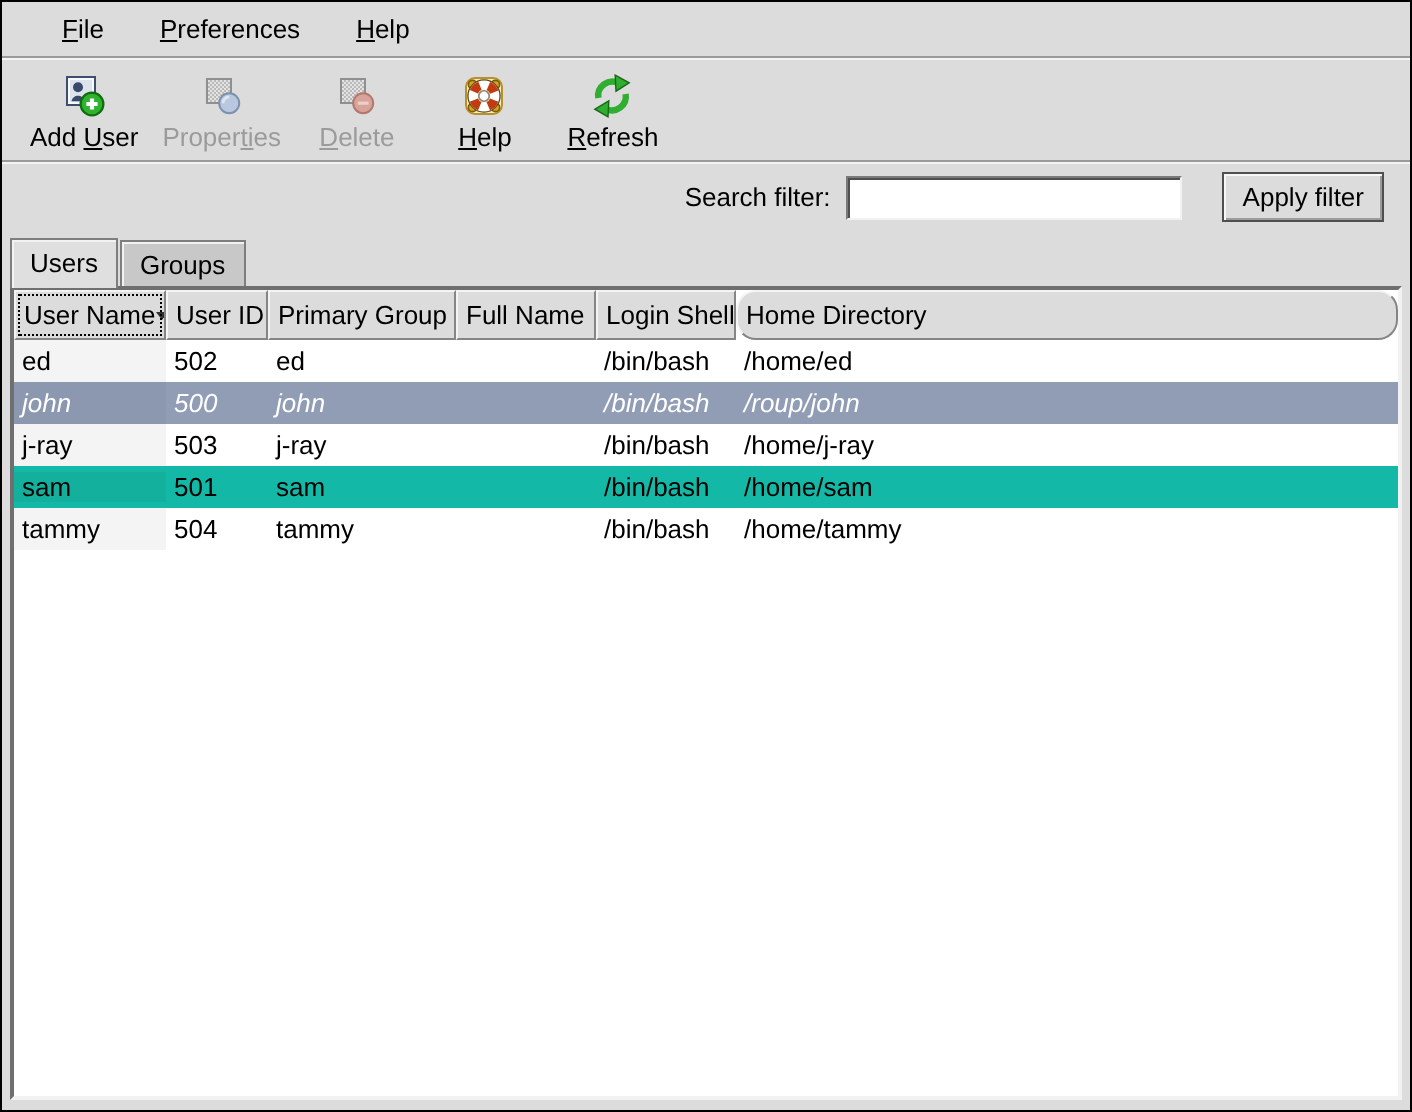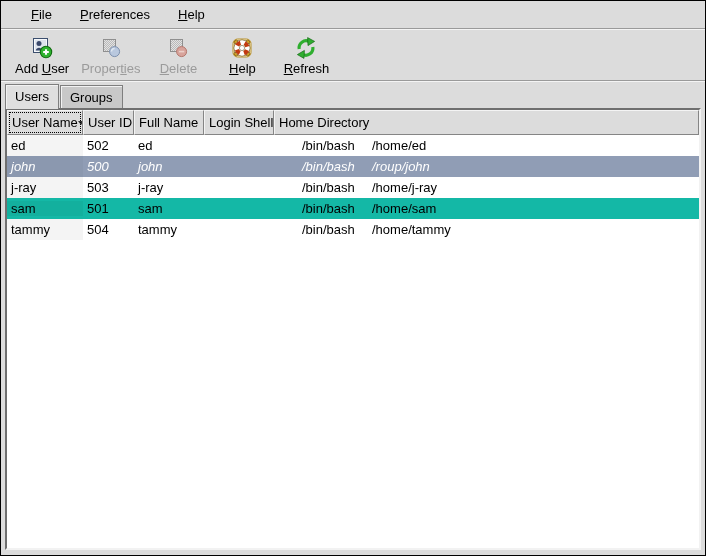--- a/index.html
+++ b/index.html
@@ -110,21 +110,21 @@
   .td {
     display:flex; align-items:center;
     padding:0 4px; white-space:nowrap; overflow:hidden;
   }
   .tr .td.c0 { background:rgba(0,0,0,0.045); }       
   .tr.stripe { background:#14b8a6;align-items:center; }
   .tr.selected { background:#909db5; color:#fff;font-style:italic; }
   .tr.selected .td.c0 { background:rgba(0,0,0,0.03); }
 
   .c0 { width:76px; } .c1 { width:51px; } .c2 { width:94px; }
-  .c3 { width:70px; } .c4 { width:70px; } .c5 { flex:1; }
+  .c3 { width:70px; } .c4 { width:70px; } .c5 { flex:1;border-radius:10px; }
 </style>
 </head>
 <body>
 
 <svg width="0" height="0" style="position:absolute">
   <defs>
     <pattern id="stipple" width="2" height="2" patternUnits="userSpaceOnUse">
       <rect width="2" height="2" fill="#e3e3e3"></rect>
       <rect width="1" height="1" fill="#b9b9b9"></rect>
       <rect x="1" y="1" width="1" height="1" fill="#b9b9b9"></rect>
@@ -192,35 +192,43 @@
       <svg class="ticon" viewBox="0 0 24 24">
         <path d="M5.2,13 A7 7 0 0 1 15.3,5.6" fill="none" stroke="#2fae2f" stroke-width="3.2"></path>
         <polygon points="13.6,1.6 20.6,5.4 14,9.6" fill="#2fae2f" stroke="#156815" stroke-width="0.7"></polygon>
         <path d="M18.8,11 A7 7 0 0 1 8.7,18.4" fill="none" stroke="#2fae2f" stroke-width="3.2"></path>
         <polygon points="10.4,14.4 3.4,18.6 10,22.4" fill="#2fae2f" stroke="#156815" stroke-width="0.7"></polygon>
       </svg>
       <span class="tlabel"><span></span><span class="mn">R</span><span>efresh</span></span>
     </div>
   </div>
 
+  <div class="filter-row">
+    <span class="filter-label">Search filter:</span>
+    <input class="filter-input" type="text" value="" style="">
+    <button class="apply-btn">Apply filter</button>
+  </div>
 
   <div class="tabstrip">
     <div class="tab active">Users</div>
     <div class="tab inactive">Groups</div>
   </div>
 
   <div class="table-frame">
     <div class="thead">
       <div class="th c0 focused">
         <span>User Name</span>
         <span class="sort-arrow"></span>
       </div>
       <div class="th c1">
           <span>User ID</span>
         </div>
+      <div class="th c2">
+          <span>Primary Group</span>
+        </div>
       <div class="th c3">
           <span>Full Name</span>
         </div>
       <div class="th c4">
           <span>Login Shell</span>
         </div>
       <div class="th c5">
           <span>Home Directory</span>
         </div>
     </div>

